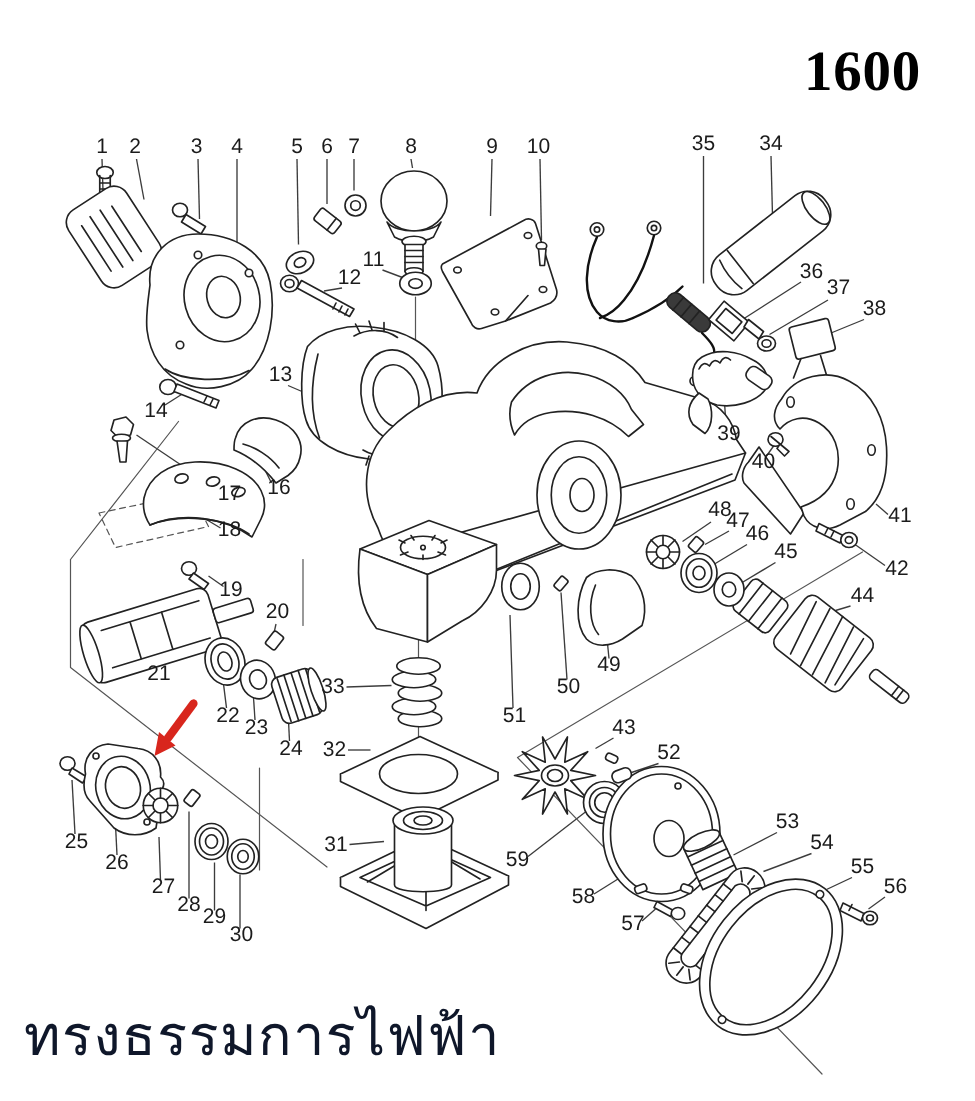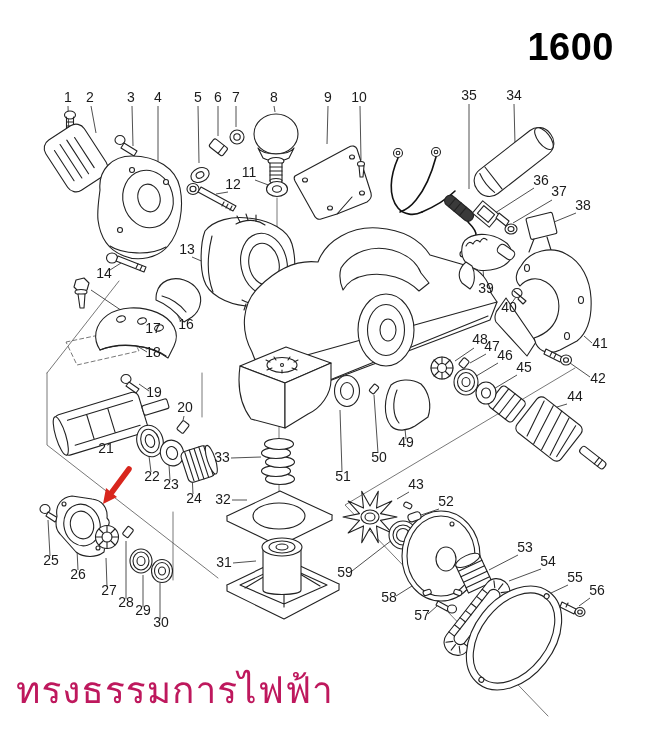--- a/index.html
+++ b/index.html
@@ -1,20 +1,20 @@
 <!DOCTYPE html>
 <html><head>
 <meta charset="utf-8">
 <style>
   html,body{margin:0;padding:0;background:#fff;}
   .page{position:relative;width:650px;height:734px;background:#fff;overflow:hidden;
         font-family:"Liberation Sans",sans-serif;}
   .model-title{position:absolute;top:26px;right:36px;font-size:38px;font-weight:bold;
-        color:#000;letter-spacing:0.5px;}
-  .watermark{position:absolute;left:16px;top:660px;font-size:37px;color:#be185d;
+        color:#000;letter-spacing:0.5px;font-family:Liberation Serif, serif;}
+  .watermark{position:absolute;left:16px;top:660px;font-size:37px;color:#0f172a;
         letter-spacing:1px;white-space:nowrap;}
   svg{position:absolute;left:0;top:0;}
   .art path,.art rect,.art ellipse,.art circle,.art line,.art polygon{
         stroke:#222;stroke-width:1.1;fill:#fff;stroke-linejoin:round;stroke-linecap:round;}
   .art .nf{fill:none;}
   .art .thin{stroke:#555;stroke-width:0.8;fill:none;}
   .art .wire{stroke:#111;stroke-width:1.6;fill:none;}
   .art .dark{fill:#3a3a3a;}
   .leaders line{stroke:#3c3c3c;stroke-width:0.9;}
   .labels text{font:14px "Liberation Sans",sans-serif;fill:#1b1b1b;text-anchor:middle;}

